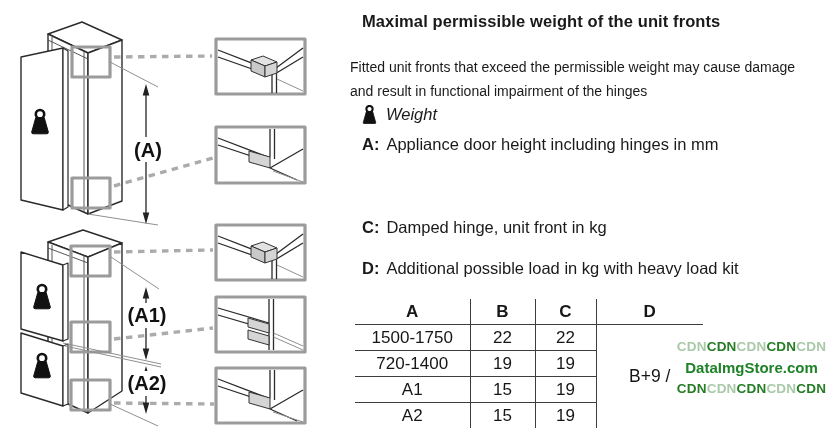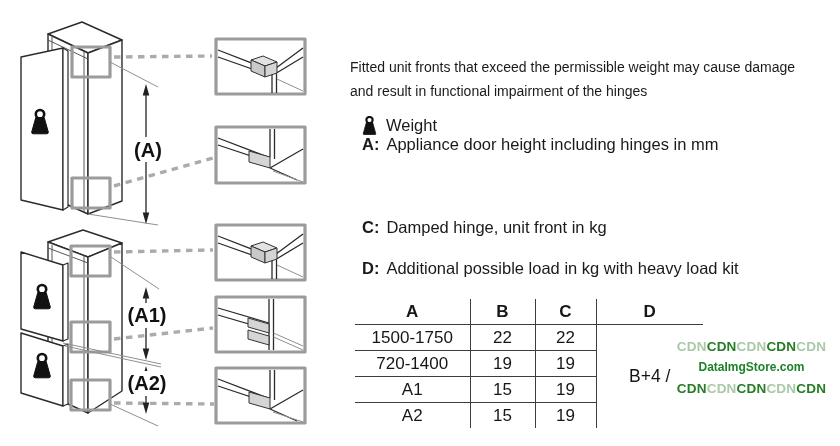--- a/index.html
+++ b/index.html
@@ -11,22 +11,22 @@
 
   .title {
     position:absolute; left:362px; top:12px; width:475px;
     font-size:16.5px; font-weight:bold; letter-spacing:0.1px;
   }
   .intro {
     position:absolute; left:350px; top:55px; width:470px;
     font-size:14px; line-height:24px;
   }
   .weight-line {
-    position:absolute; left:362px; top:113px; height:22px;
-    display:flex; align-items:flex-end; font-size:16.5px;
+    position:absolute; left:362px; top:105px; height:22px;
+    display:flex; align-items:flex-start; font-size:16.5px;font-style:italic;
   }
   .weight-line svg { margin-right:9px; }
   .def-line { position:absolute; left:362px; font-size:16.5px; white-space:nowrap; }
   .def-a { top:135px; } .def-b { top:176px; } .def-c { top:218px; } .def-d { top:259px; }
   .def-key { font-weight:bold; }
   .def-text { margin-left:7px; }
 
   table.weight-table {
     position:absolute; left:355px; top:299px;
     border-collapse:collapse; table-layout:fixed;
@@ -40,21 +40,21 @@
   .vline { border-right:1.6px solid #3d3d3d; }
   .hline { border-bottom:1.6px solid #3d3d3d; }
   .key-cell { font-weight:bold;margin-top:44px; }
   .dcell { text-align:left; padding-left:11px; font-size:17.5px; }
 
   .watermark {
     position:absolute; left:663px; top:336px; width:177px;
     text-align:center; font-weight:bold; line-height:21px; white-space:nowrap;
   }
   .wm-cdn-row { font-size:13.5px; letter-spacing:0.2px; }
-  .wm-site { font-size:12px; }
+  .wm-site { font-size:15px; }
   .g-dark { color:#257c25; }
   .g-light { color:#a9c9a9; }
   .g-site { color:#1e8228; }
 </style>
 </head>
 <body>
 
 <div class="page">
 
   <svg class="diagram-svg" width="350" height="446" viewBox="0 0 350 446">
@@ -149,20 +149,21 @@
       <g>
         <rect x="216" y="368" width="89" height="55" fill="#fff" stroke="#9b9b9b" stroke-width="3.2"></rect>
         <path d="M218,379 L268,398 M218,386 L266,402 M270,370 L270,398 M274.5,370 L274.5,400"></path>
         <path d="M249,392 L270,398 L270,409 L249,403 Z" fill="#d5d5d5" stroke="#333" stroke-width="1"></path>
         <path d="M270,409 L303,390 M270,409 L297,421"></path>
         <path d="M273,412 L303,422" stroke="#909090" stroke-width="1"></path>
       </g>
     </g>
   </svg>
 
+  <div class="title">Maximal permissible weight of the unit fronts</div>
 
   <div class="intro">Fitted unit fronts that exceed the permissible weight may cause damage and result in functional impairment of the hinges</div>
 
   <div class="weight-line">
     <svg width="15" height="19" viewBox="0 0 20 25">
       <circle cx="10" cy="5.2" r="4.2" fill="none" stroke="#111" stroke-width="2.8"></circle>
       <path d="M5.8,8.5 L14.2,8.5 L18.3,23 Q18.6,24.8 16.6,24.8 L3.4,24.8 Q1.4,24.8 1.7,23 Z" fill="#111" stroke="#111" stroke-width="1" stroke-linejoin="round"></path>
     </svg>
     <span>Weight</span>
   </div>
@@ -190,21 +191,21 @@
         <th class="vline">B</th>
         <th class="vline">C</th>
         <th>D</th>
       </tr>
     </thead>
     <tbody>
       <tr>
         <td class="vline hline">1500-1750</td>
         <td class="vline hline">22</td>
         <td class="vline hline">22</td>
-        <td class="dcell" rowspan="4">B+4 /</td>
+        <td class="dcell" rowspan="4">B+9 /</td>
       </tr>
       <tr>
         <td class="vline hline">720-1400</td>
         <td class="vline hline">19</td>
         <td class="vline hline">19</td>
       </tr>
       <tr>
         <td class="vline hline key-cell">A1</td>
         <td class="vline hline">15</td>
         <td class="vline hline">19</td>

